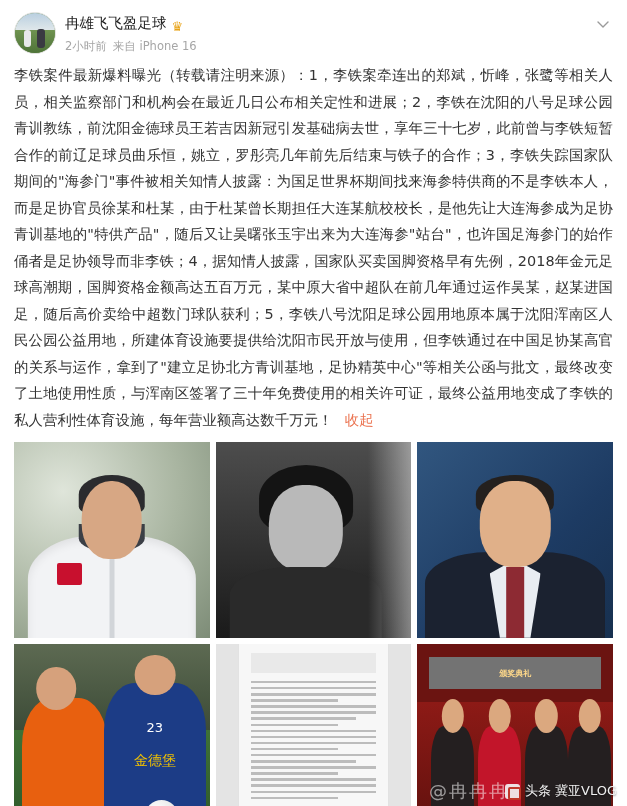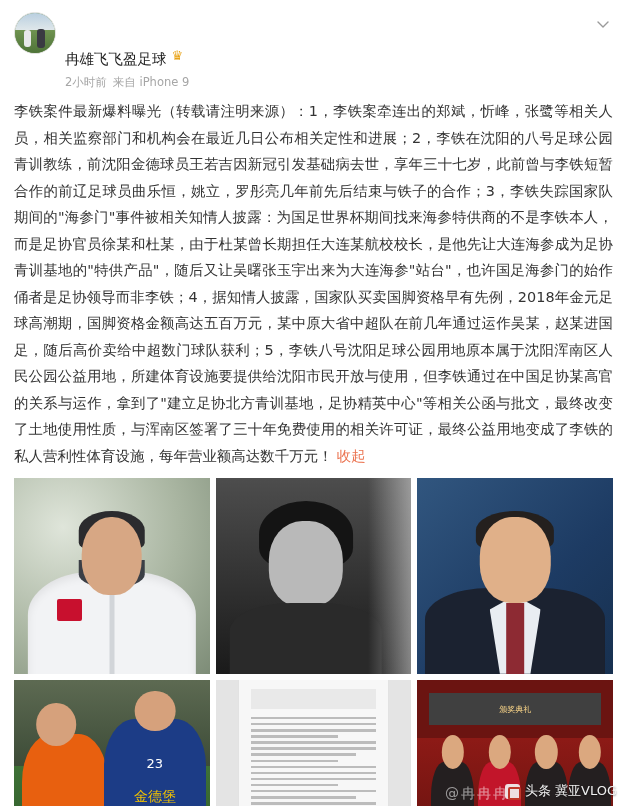--- a/index.html
+++ b/index.html
@@ -64,23 +64,22 @@
     margin-left: 9px;
     flex: 1 1 auto;
     min-width: 0;
     padding-top: 1px;
   }
   .uname {
     font-size: 14.5px;
     color: #2b2b2b;
     line-height: 20px;
     display: flex;
-    align-items: flex-start;
+    align-items: flex-end;
     gap: 5px;
-    margin-top: 36px;
   }
   .uname .name {
     font-weight: normal;
     color: #222;
   }
   .crown {
     color: #e8a317;
     font-size: 13px;
     line-height: 1;
   }
@@ -106,21 +105,21 @@
     line-height: 26.5px;
     color: #333333;
     text-align: justify;
     letter-spacing: 0.1px;
     margin-top: 2px;
     word-break: break-all;
   }
   .collapse {
     color: #eb7350;
     cursor: pointer;
-    margin-left: 4px;
+    margin-left: 12px;
   }
   .grid {
     margin-top: 9px;
     display: grid;
     grid-template-columns: repeat(3, 1fr);
     gap: 6px;
     width: 100%;
   }
   .cell {
     position: relative;
@@ -360,26 +359,27 @@
   
   .img-award .inner { background: #7d1714; }
   .img-award .top {
     position: absolute; left: 0; top: 0; right: 0; height: 30%;
     background: #6b1411;
   }
   .img-award .banner {
     position: absolute;
     left: 6%; top: 7%;
     width: 88%; height: 16%;
-    background: #404040;
+    background: #737373;
     color: #ffd98a;
     font-size: 8px;
     display: flex;
     align-items: center;
     justify-content: center;
+    font-weight: bold;
   }
   .img-award .stage {
     position: absolute; left: 0; bottom: 0; right: 0; height: 70%;
     background: linear-gradient(#8d1a16, #5d100d);
   }
   .img-award .p {
     position: absolute;
     bottom: 0;
     width: 22%; height: 58%;
     background: #241f20;
@@ -420,21 +420,21 @@
     position: absolute;
     left: 3px; top: 3px;
     width: 9px; height: 9px;
     border: 2px solid #c03a2b;
     border-radius: 2px;
   }
   .wm-ghost {
     position: absolute;
     right: 118px;
     bottom: 3px;
-    font-size: 14px;
+    font-size: 18px;
     color: rgba(255,255,255,0.55);
     letter-spacing: 2px;
     pointer-events: none;
     font-family: "DejaVu Sans", sans-serif;
   }
 </style>
 </head>
 <body>
 
 <div class="post">
@@ -446,21 +446,21 @@
       <div class="p1"></div>
       <div class="p2"></div>
     </div>
     <div class="head-text">
       <div class="uname">
         <span class="name">冉雄飞飞盈足球</span>
         <span class="crown">♛</span>
       </div>
       <div class="meta">
         <span>2小时前</span>
-        <span>来自 iPhone 9</span>
+        <span>来自 iPhone 16</span>
       </div>
     </div>
     <div class="chev">
       <svg width="16" height="16" viewBox="0 0 16 16">
         <path d="M3 6 L8 11 L13 6" fill="none" stroke="#9a9a9a" stroke-width="1.4" stroke-linecap="round" stroke-linejoin="round"></path>
       </svg>
     </div>
   </div>
 
   <div class="body-text">

